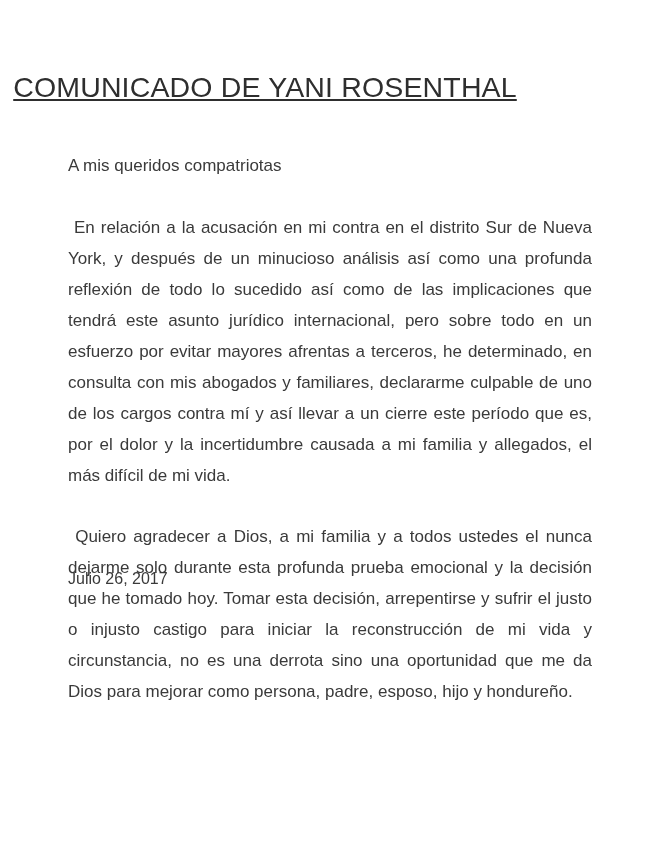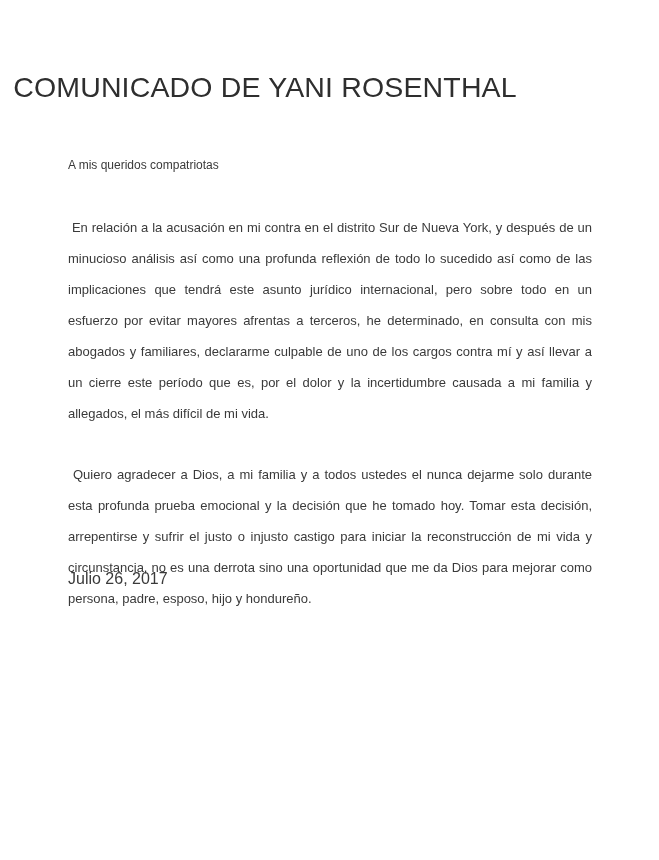--- a/index.html
+++ b/index.html
@@ -24,42 +24,43 @@
     left: 0;
     top: 70px;
     width: 530px;
     text-align: center;
     font-size: 28.5px;
     font-weight: 400;
     letter-spacing: 0.15px;
     color: #2e2e2e;
     line-height: 1.25;
     white-space: nowrap;
+    text-decoration: underline;
   }
   .body-block {
     position: absolute;
     left: 68px;
     top: 150px;
     width: 524px;
   }
   .salutation {
-    font-size: 12px;
+    font-size: 17px;
     line-height: 31px;
     color: #3a3a3a;
     text-align: left;
     margin: 0;
   }
   .spacer-sm {
     height: 31px;
   }
   .spacer-para {
     height: 30px;
   }
   .para {
-    font-size: 13px;
+    font-size: 17px;
     line-height: 31px;
     color: #3a3a3a;
     text-align: justify;
     text-justify: inter-word;
     margin: 0;
     white-space: pre-wrap;
   }
   .closing-line {
     font-size: 16px;
     line-height: 31px;

